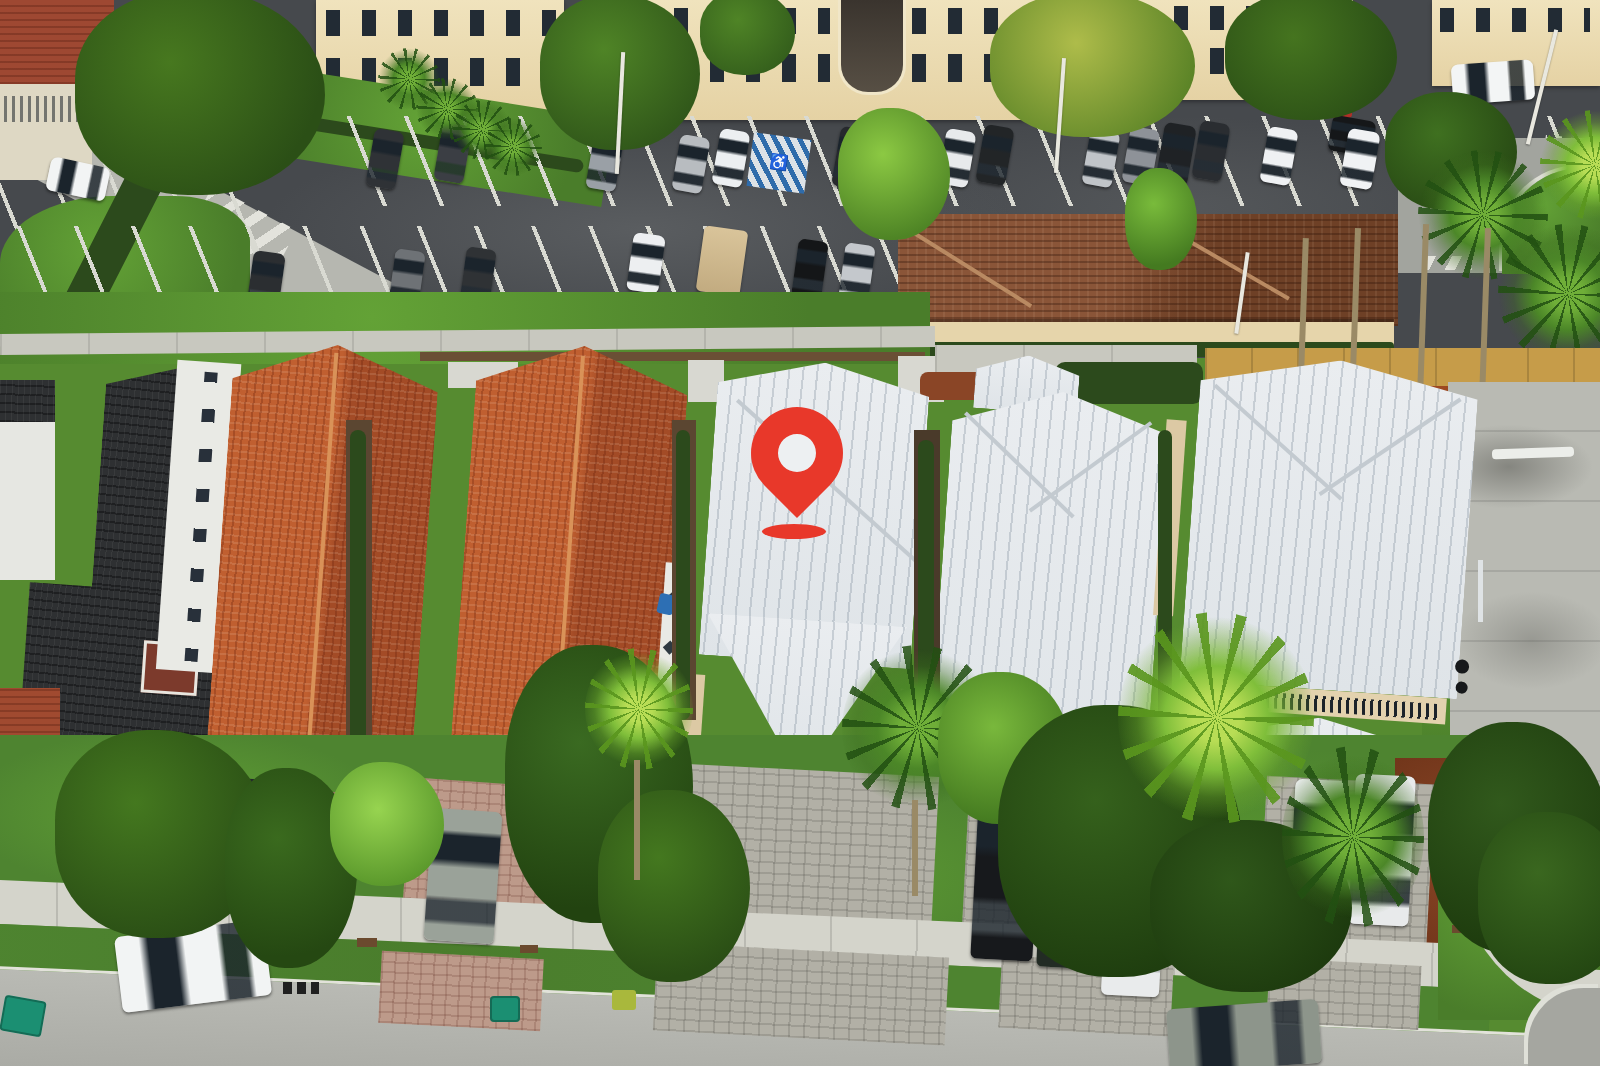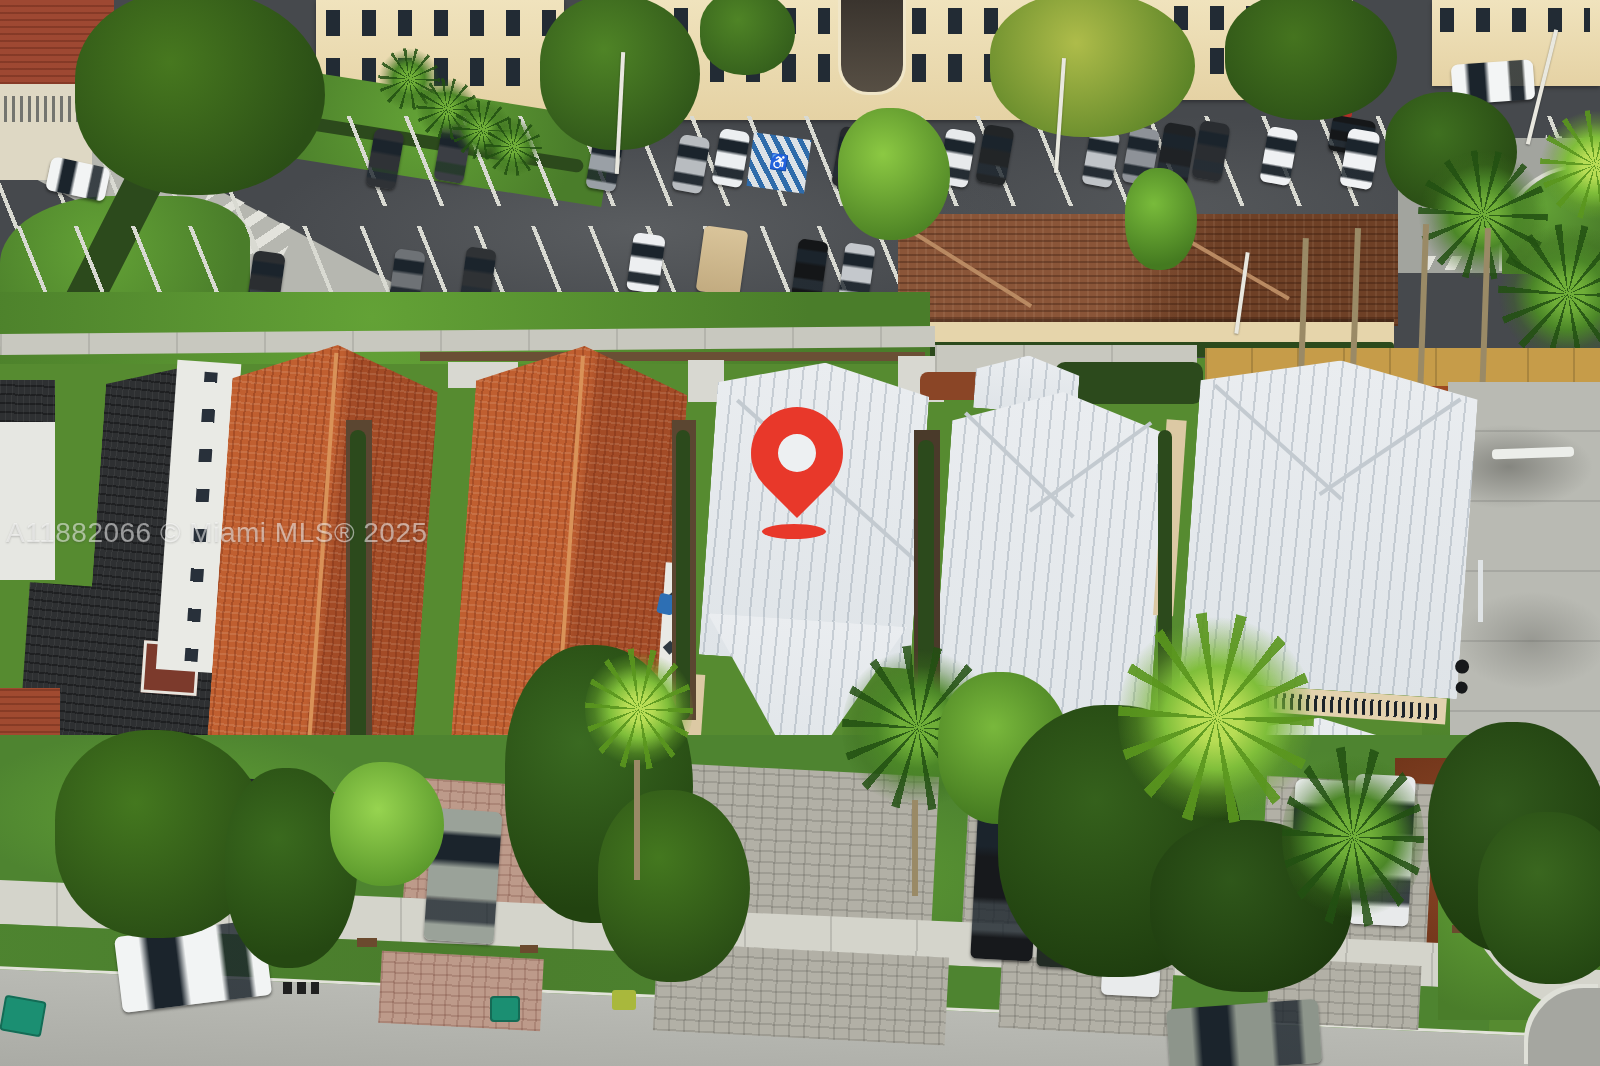--- a/index.html
+++ b/index.html
@@ -347,15 +347,14 @@
   <div class="tree" style="left:938px;top:672px;width:132px;height:152px;background:radial-gradient(circle at 42% 36%, #79b83c, #447a20 78%);"></div>
   <div class="tree" style="left:998px;top:705px;width:244px;height:272px;background:radial-gradient(circle at 40% 35%, #35611c, #1f3e0f 78%);"></div>
   <div class="tree" style="left:1150px;top:820px;width:202px;height:172px;background:radial-gradient(circle at 40% 35%, #2f571a, #1d3a0e 78%);"></div>
   <div class="palm bright" style="left:1118px;top:612px;width:196px;height:212px;"></div>
   <div class="palm" style="left:1282px;top:746px;width:142px;height:182px;"></div>
   <div class="tree" style="left:1428px;top:722px;width:182px;height:232px;background:radial-gradient(circle at 40% 35%, #31591c, #1e3c0e 78%);"></div>
   <div class="tree" style="left:1478px;top:812px;width:150px;height:172px;background:radial-gradient(circle at 40% 35%, #3a671f, #244712 78%);"></div>
 
   <div class="pin-shadow"></div>
   <div class="pin" title=""></div>
-  <div class="watermark">A11882066 © Miami MLS® 2025</div>
 
 </div>
 
 </body></html>

